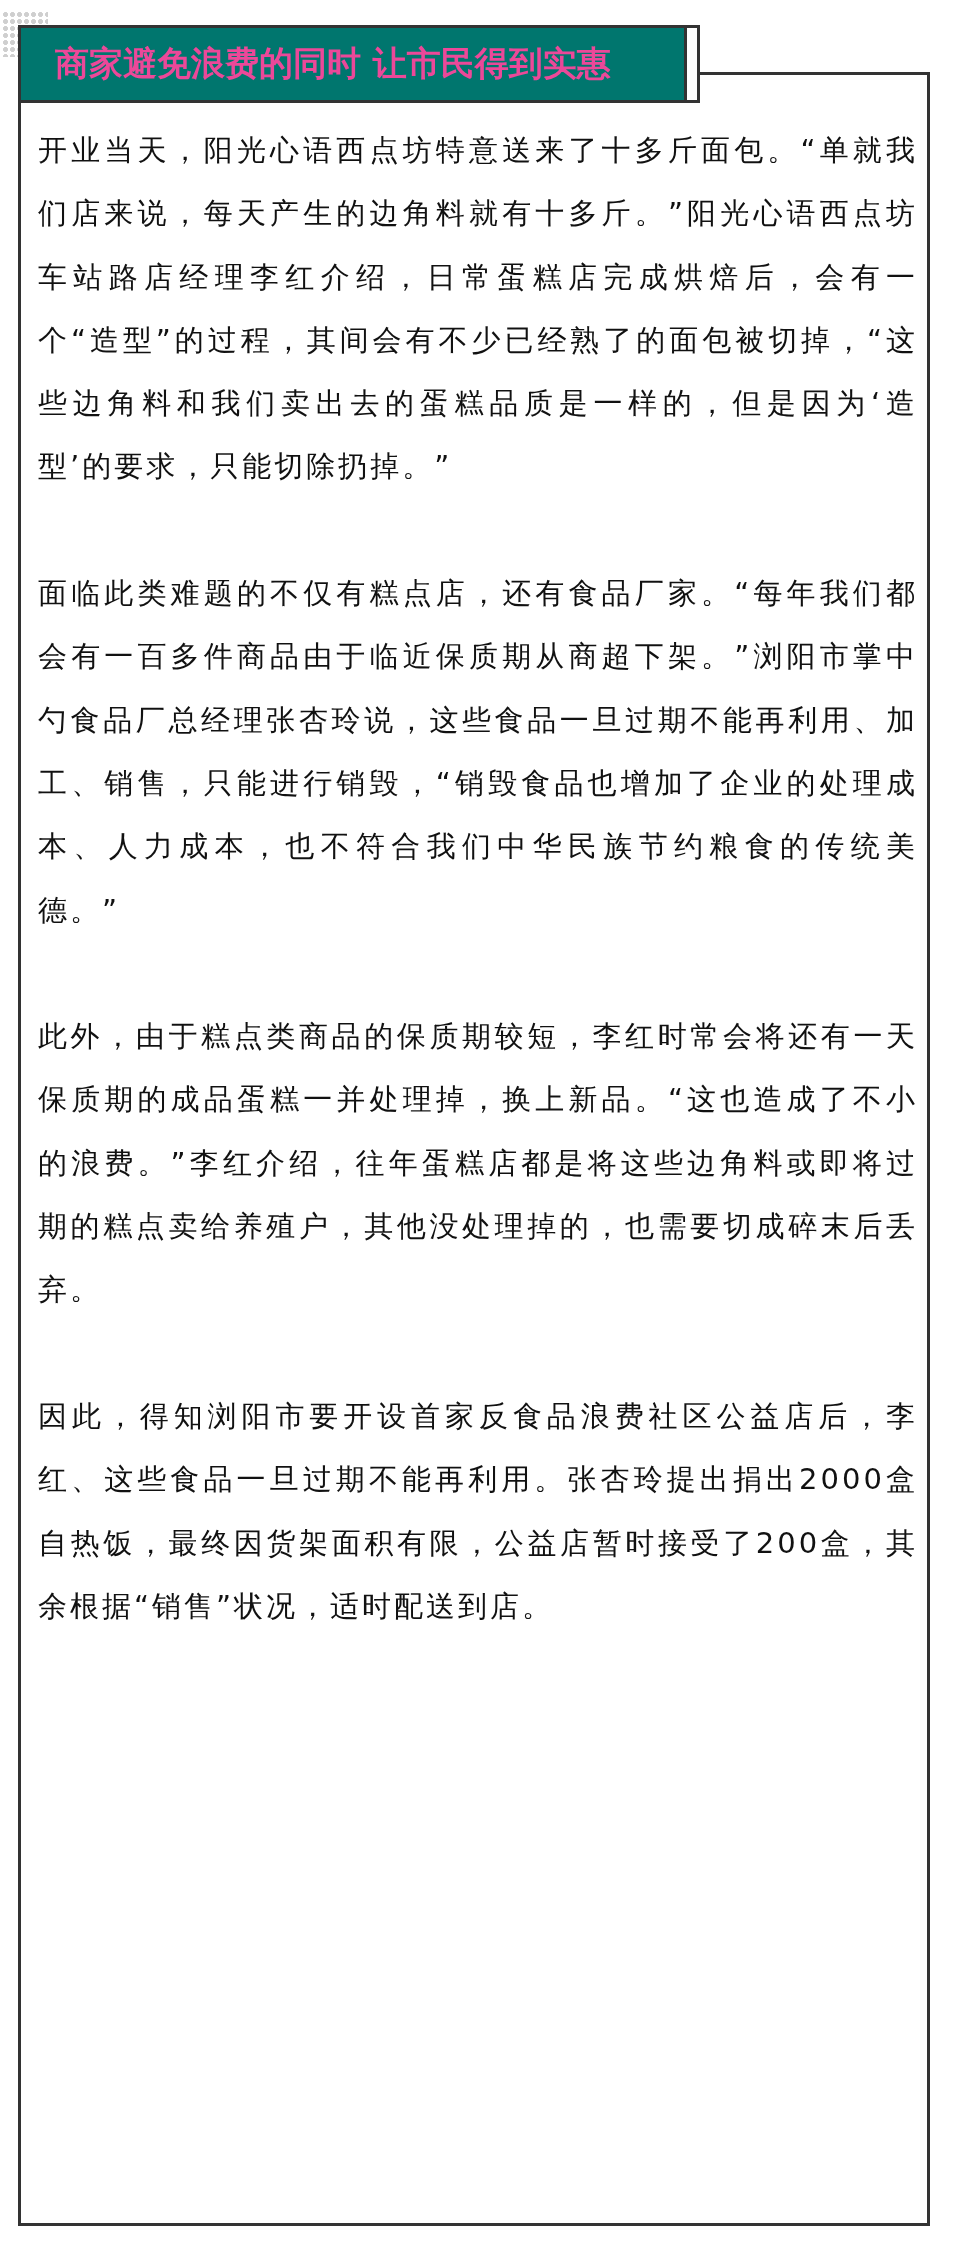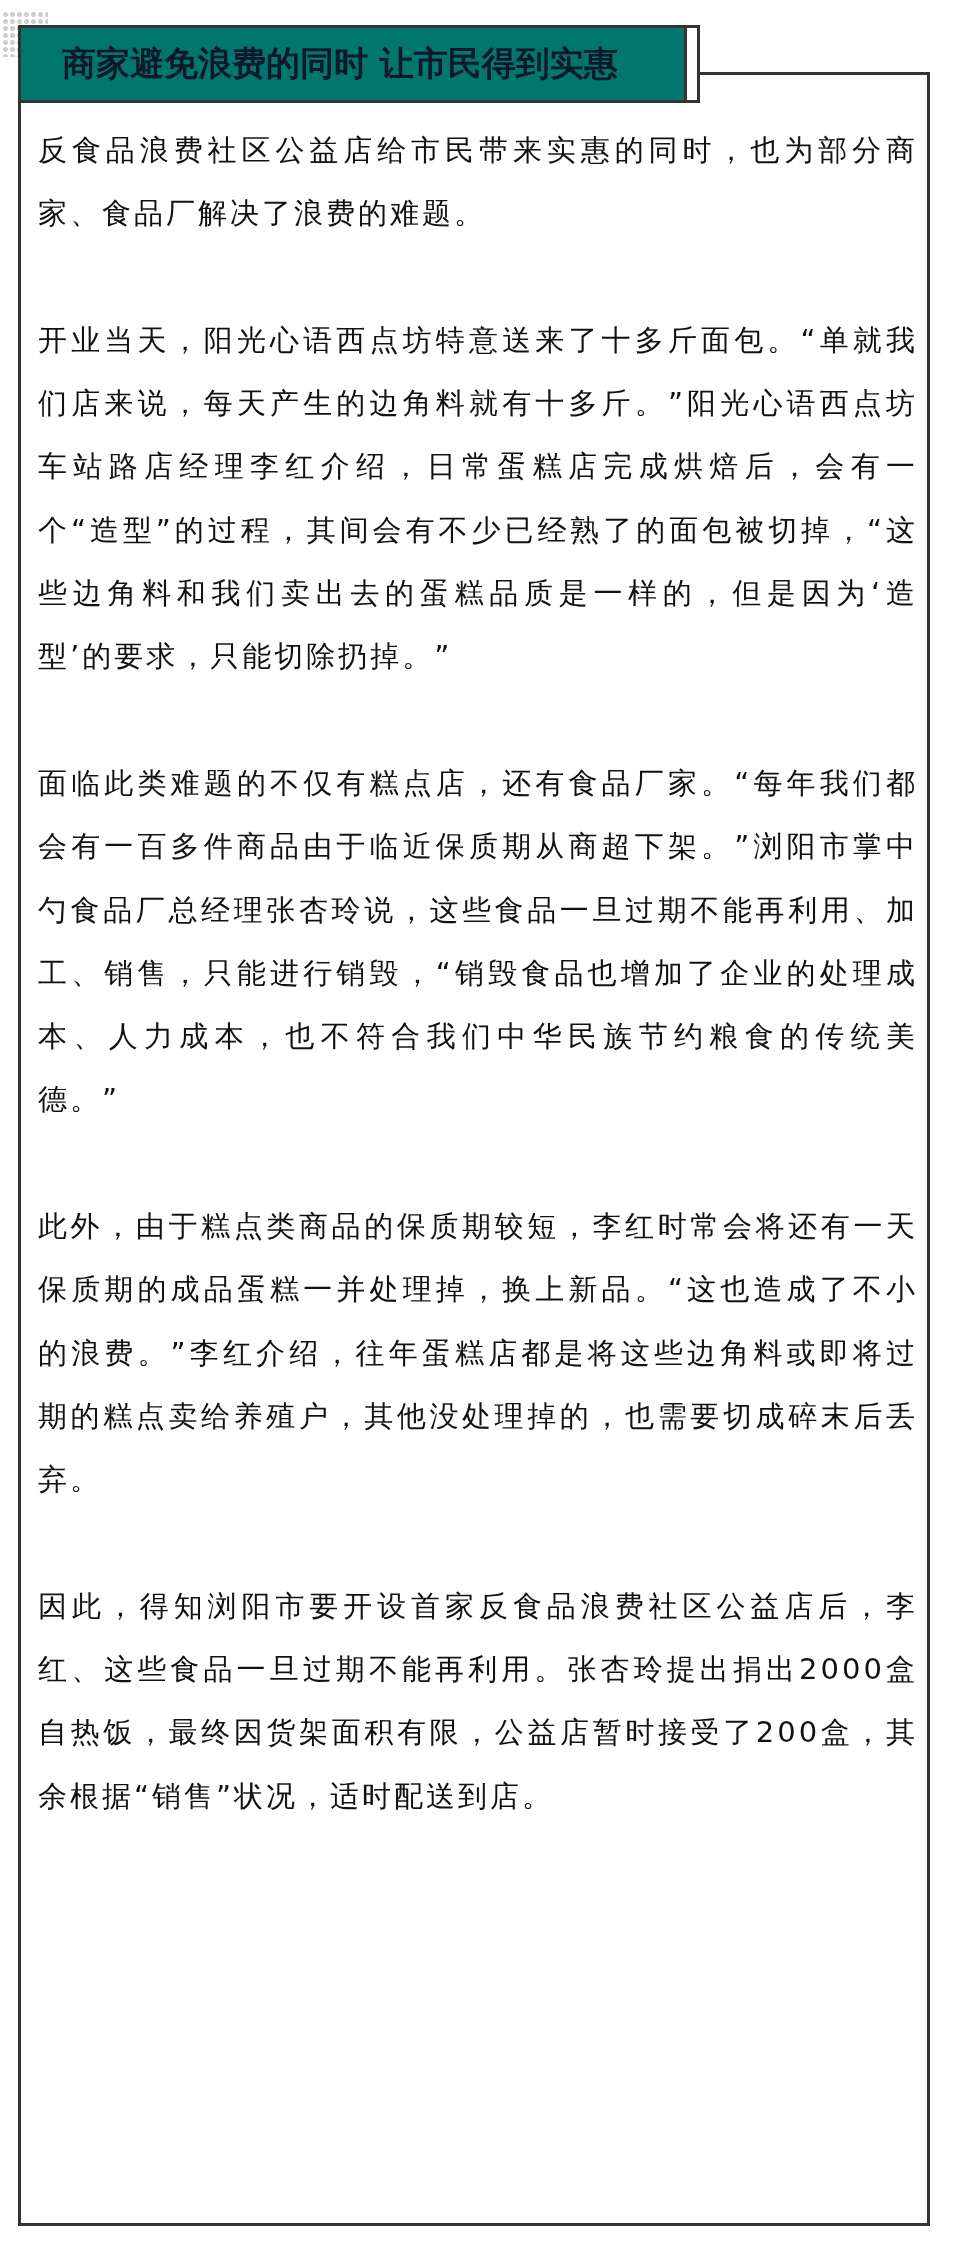--- a/index.html
+++ b/index.html
@@ -48,25 +48,25 @@
       left: 0;
       top: 0;
       width: 663px;
       height: 72px;
       background: #00766e;
       border-right: 3px solid #333333;
       box-sizing: content-box;
     }
     .header-title {
       position: absolute;
-      left: 41px;
+      left: 34px;
       top: 0;
       height: 72px;
       line-height: 70px;
-      color: #0f172a;
+      color: #ec4899;
       font-weight: bold;
       font-size: 34px;
       letter-spacing: 0px;
       white-space: nowrap;
     }
     .article {
       position: absolute;
       left: 38px;
       top: 119px;
       width: 880px;
@@ -87,18 +87,17 @@
 <div class="dots"></div>
 
 <div class="main-box"></div>
 
 <div class="header-box">
   <div class="header-fill"></div>
   <div class="header-title">商家避免浪费的同时 让市民得到实惠</div>
 </div>
 
 <div class="article">
-  <p class="para">反食品浪费社区公益店给市民带来实惠的同时，也为部分商家、食品厂解决了浪费的难题。</p>
   <p class="para">开业当天，阳光心语西点坊特意送来了十多斤面包。“单就我们店来说，每天产生的边角料就有十多斤。”阳光心语西点坊车站路店经理李红介绍，日常蛋糕店完成烘焙后，会有一个“造型”的过程，其间会有不少已经熟了的面包被切掉，“这些边角料和我们卖出去的蛋糕品质是一样的，但是因为‘造型’的要求，只能切除扔掉。”</p>
   <p class="para">面临此类难题的不仅有糕点店，还有食品厂家。“每年我们都会有一百多件商品由于临近保质期从商超下架。”浏阳市掌中勺食品厂总经理张杏玲说，这些食品一旦过期不能再利用、加工、销售，只能进行销毁，“销毁食品也增加了企业的处理成本、人力成本，也不符合我们中华民族节约粮食的传统美德。”</p>
   <p class="para">此外，由于糕点类商品的保质期较短，李红时常会将还有一天保质期的成品蛋糕一并处理掉，换上新品。“这也造成了不小的浪费。”李红介绍，往年蛋糕店都是将这些边角料或即将过期的糕点卖给养殖户，其他没处理掉的，也需要切成碎末后丢弃。</p>
   <p class="para">因此，得知浏阳市要开设首家反食品浪费社区公益店后，李红、这些食品一旦过期不能再利用。张杏玲提出捐出2000盒自热饭，最终因货架面积有限，公益店暂时接受了200盒，其余根据“销售”状况，适时配送到店。</p>
 </div>
 
 </body></html>

